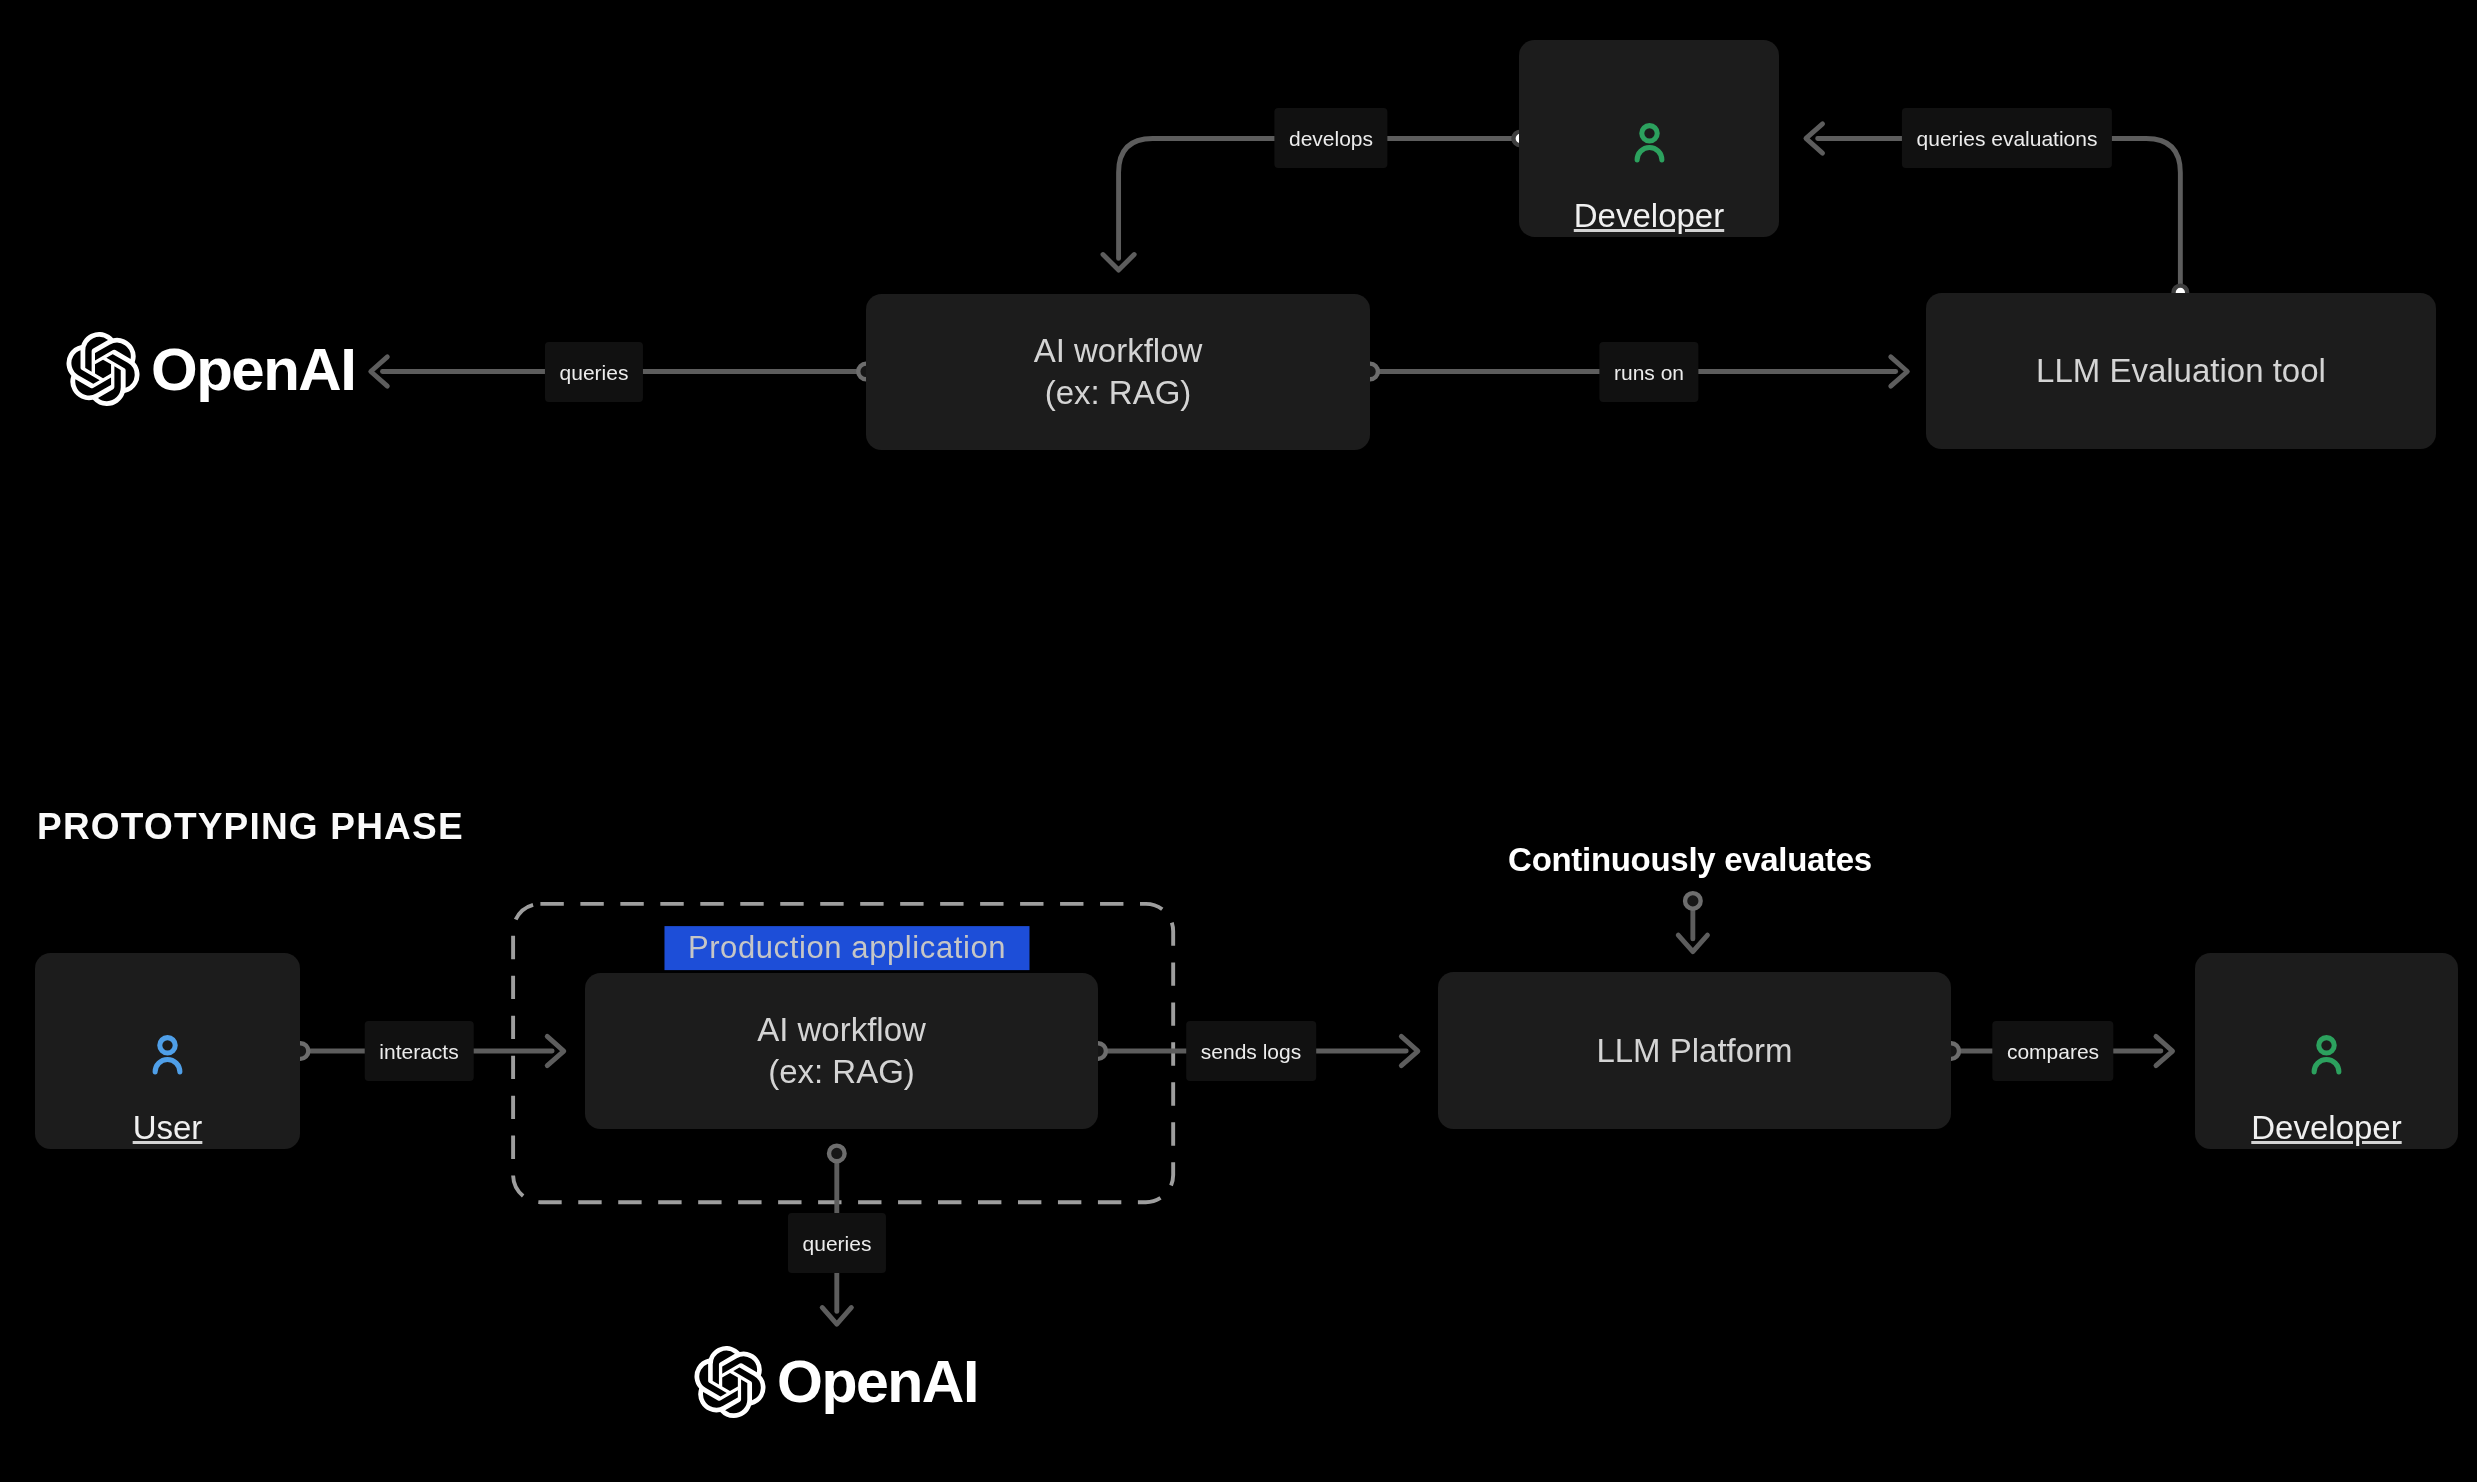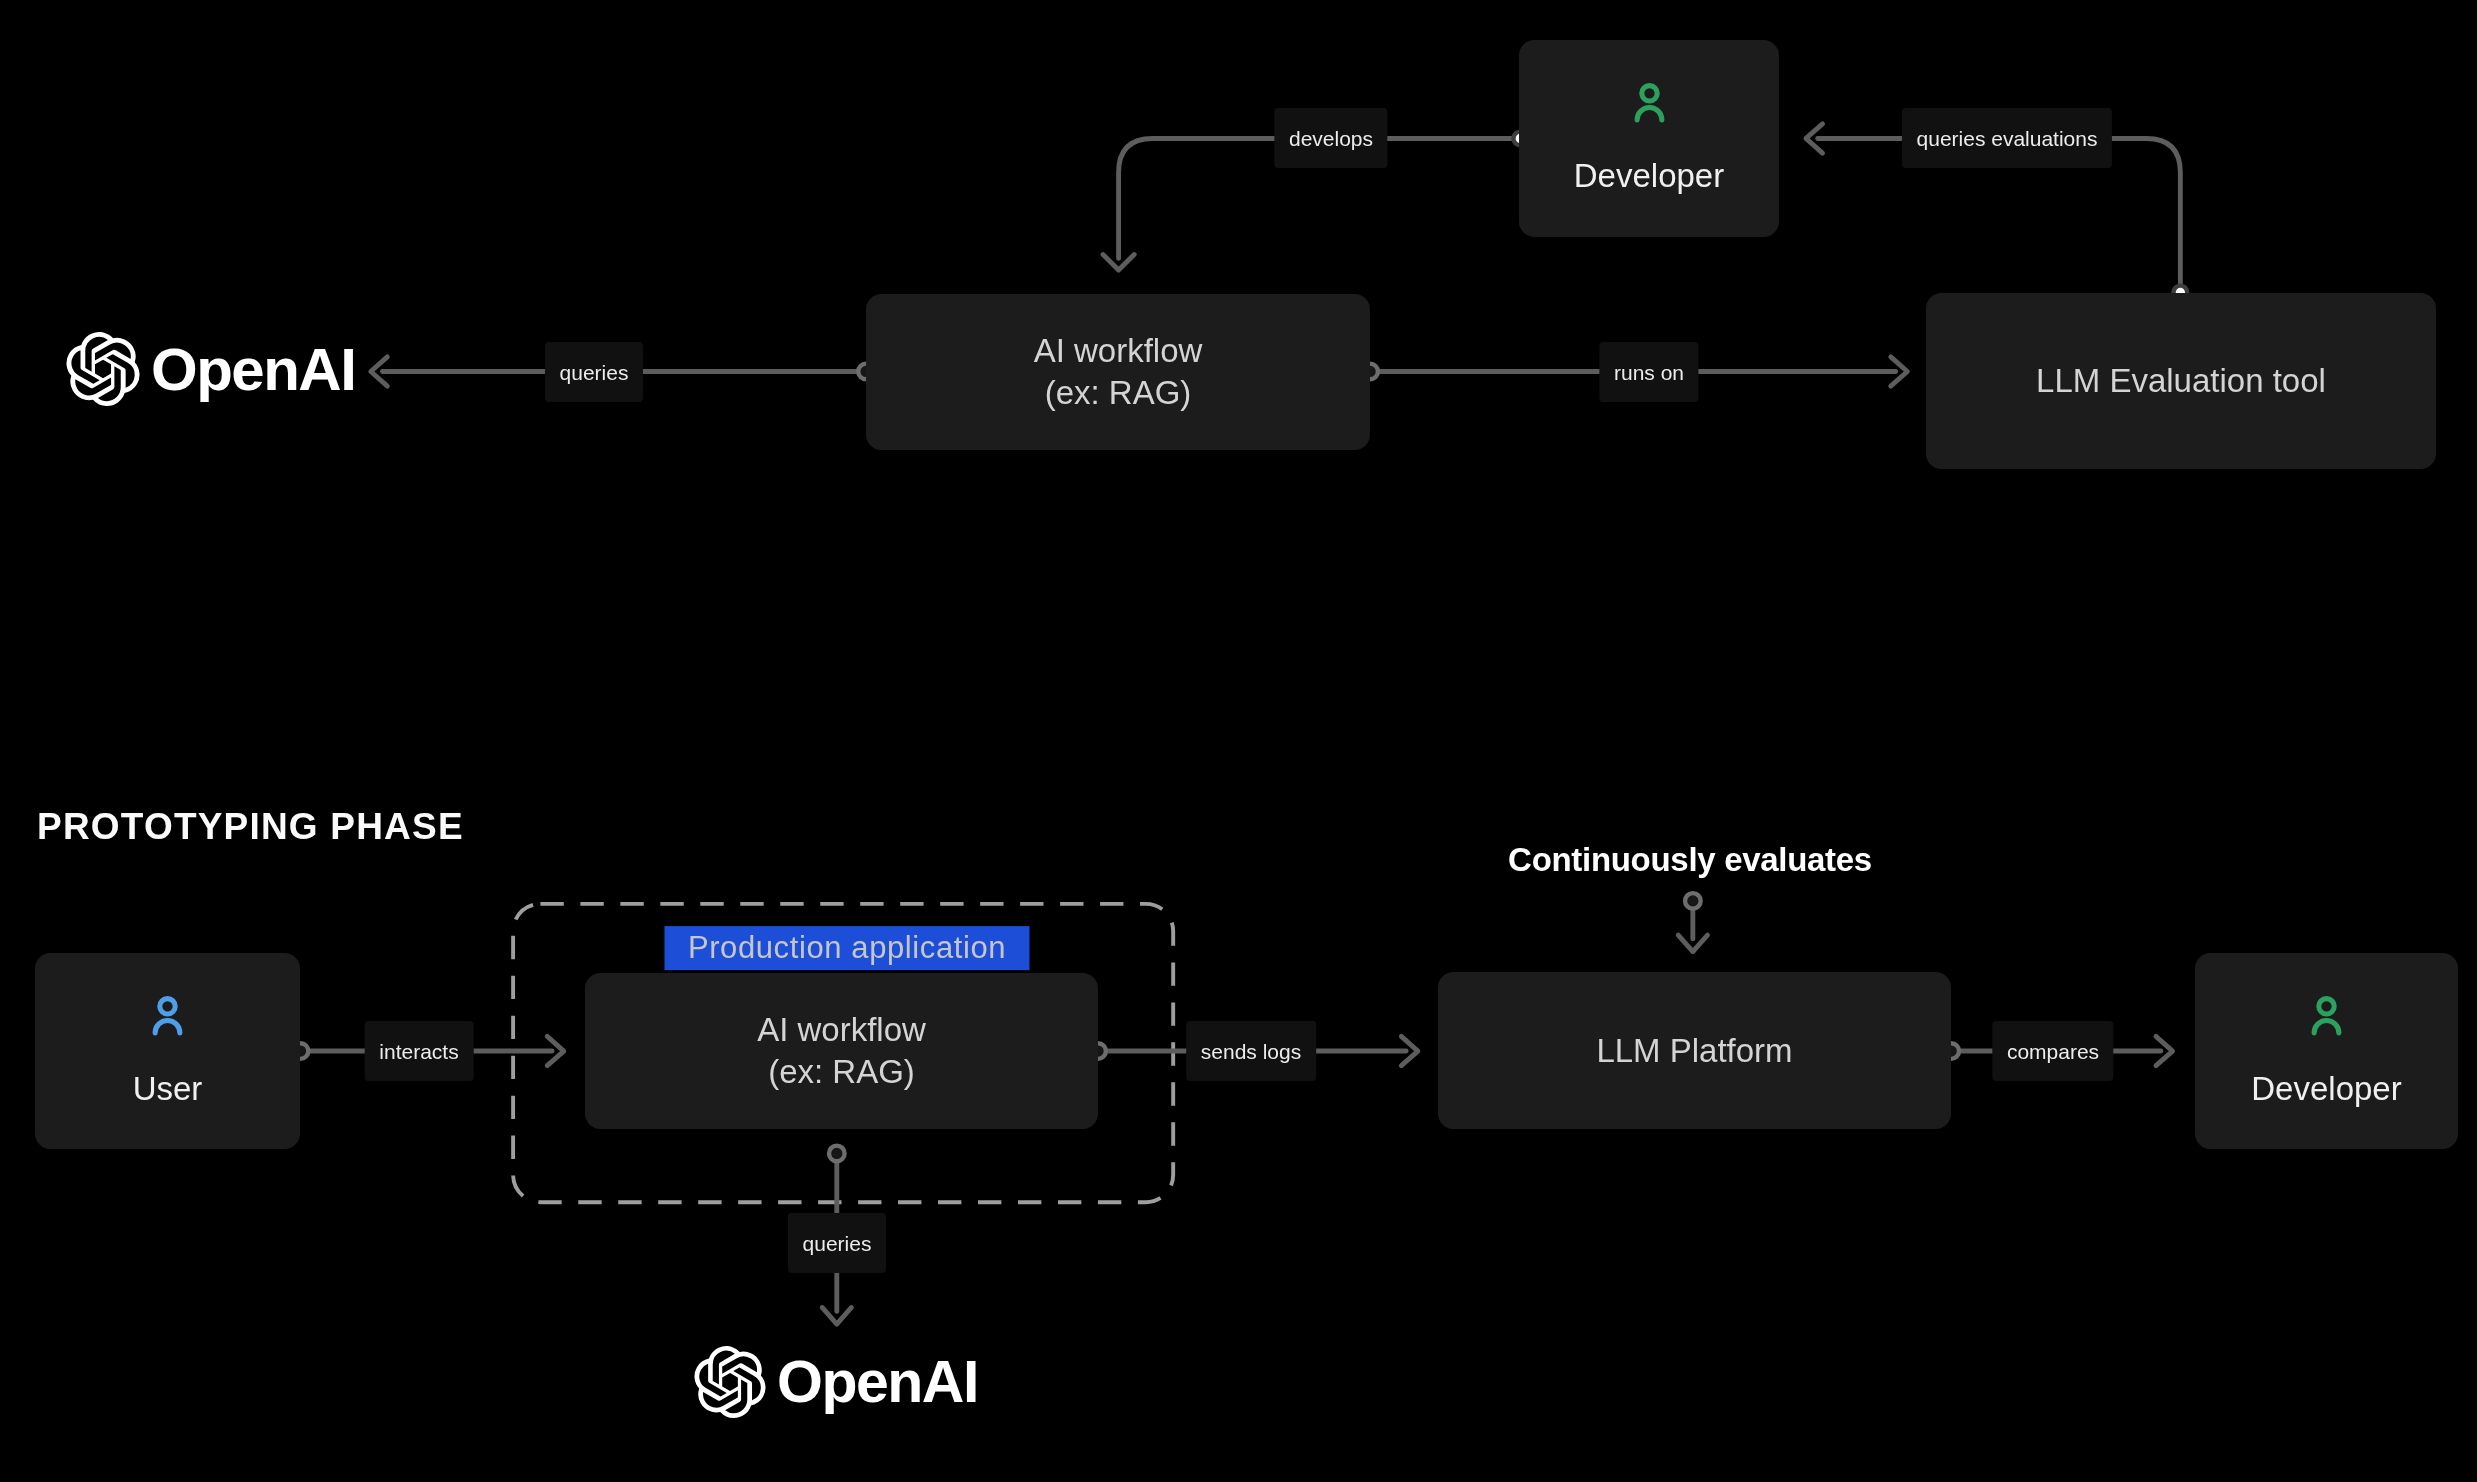--- a/index.html
+++ b/index.html
@@ -10,21 +10,21 @@
   svg.wires{position:absolute;left:0;top:0;pointer-events:none;}
   .phase-heading{
     position:absolute;color:#fafafa;font-size:37px;font-weight:700;
     letter-spacing:1.2px;white-space:nowrap;
   }
   .node{
     position:absolute;background:#1c1c1c;border-radius:15.6px;
     display:flex;flex-direction:column;align-items:center;justify-content:center;
     color:#d4d4d4;font-size:33px;line-height:42px;text-align:center;white-space:nowrap;
   }
-  .node.person{justify-content:flex-start;padding-top:37px;box-sizing:border-box;}
+  .node.person{justify-content:flex-end;padding-top:37px;box-sizing:border-box;text-decoration:underline;}
   .node.person .p-label{margin-top:25px;color:#f0f0f0;}
   .person-icon{width:53px;height:53px;display:block;}
   .chip{
     position:absolute;transform:translate(-50%,-50%);background:#111;
     color:#ececec;font-size:21px;line-height:29px;padding:15.6px 14.6px;
     border-radius:3.9px;white-space:nowrap;
   }
   .free-label{
     position:absolute;transform:translate(-50%,-50%);color:#fff;
     font-size:33px;font-weight:700;letter-spacing:-0.3px;white-space:nowrap;
@@ -111,21 +111,21 @@
       </g>
     </svg>
     <div class="p-label">Developer</div>
   </div>
 
   <div class="node" style="left:866px;top:294px;width:504px;height:156px">
     <div>AI workflow</div>
     <div>(ex: RAG)</div>
   </div>
 
-  <div class="node" style="left:1926px;top:293px;width:510px;height:176px">
+  <div class="node" style="left:1926px;top:293px;width:510px;height:156px">
     <div>LLM Evaluation tool</div>
   </div>
 
   <div class="chip" style="left:1331px;top:138px">develops</div>
   <div class="chip" style="left:594px;top:372px">queries</div>
   <div class="chip" style="left:1649px;top:372px">runs on</div>
   <div class="chip" style="left:2007px;top:138px">queries evaluations</div>
 
   <div class="phase-heading" style="left:37px;top:806px">PROTOTYPING PHASE</div>
 

